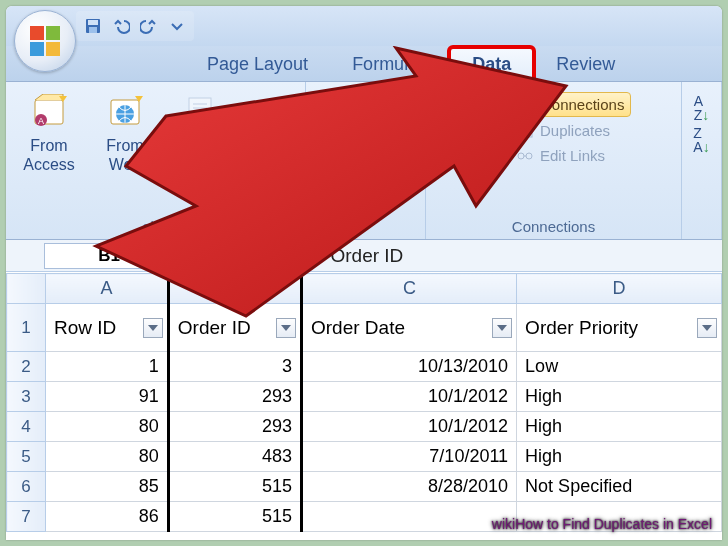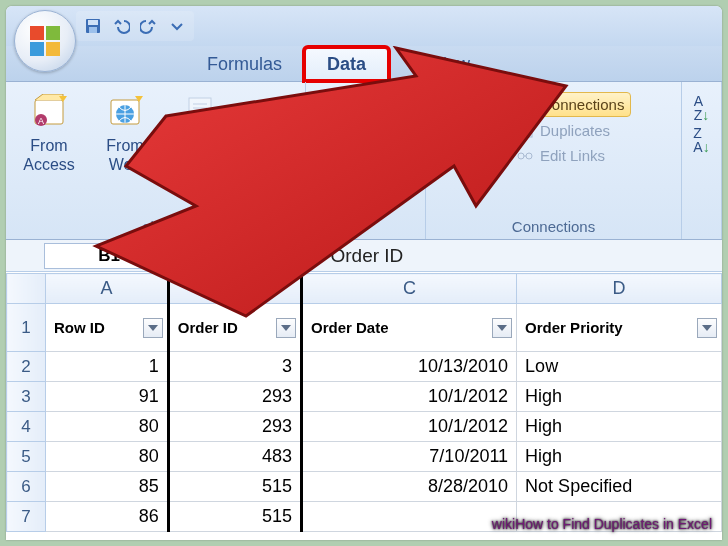--- a/index.html
+++ b/index.html
@@ -187,22 +187,22 @@
     font-size: 17px;
     width: 38px;
     text-align: center;
   }
   table.grid td {
     border: 1px solid #cfd6df;
     height: 30px;
     padding: 2px 8px;
   }
   tr.header-row td {
-    font-weight: 700;
-    font-size: 15px;
+    font-weight: 400;
+    font-size: 19px;
     height: 48px;
     position: relative;
     padding-right: 28px;
   }
   .filter {
     position: absolute;
     right: 4px; top: 50%;
     transform: translateY(-50%);
     width: 20px; height: 20px;
     border: 1px solid #9aa8bb;
@@ -275,20 +275,21 @@
       <div class="qat-btn">
         <svg viewBox="0 0 18 18">
             <path d="M4 7l5 5 5-5" fill="none" stroke="#3b6db5" stroke-width="2"></path>
           </svg>
       </div>
     </div>
   </div>
 
   <div class="tabs">
     <div class="tab" style="visibility:hidden">Insert</div>
+    <div class="tab">Page Layout</div>
     <div class="tab">Formulas</div>
     <div class="tab active highlight">Data</div>
     <div class="tab">Review</div>
   </div>
 
   <div class="ribbon">
     <div class="group" style="width:300px">
       <div class="group-body">
         <div class="bigbtn">
           <div class="icon">

